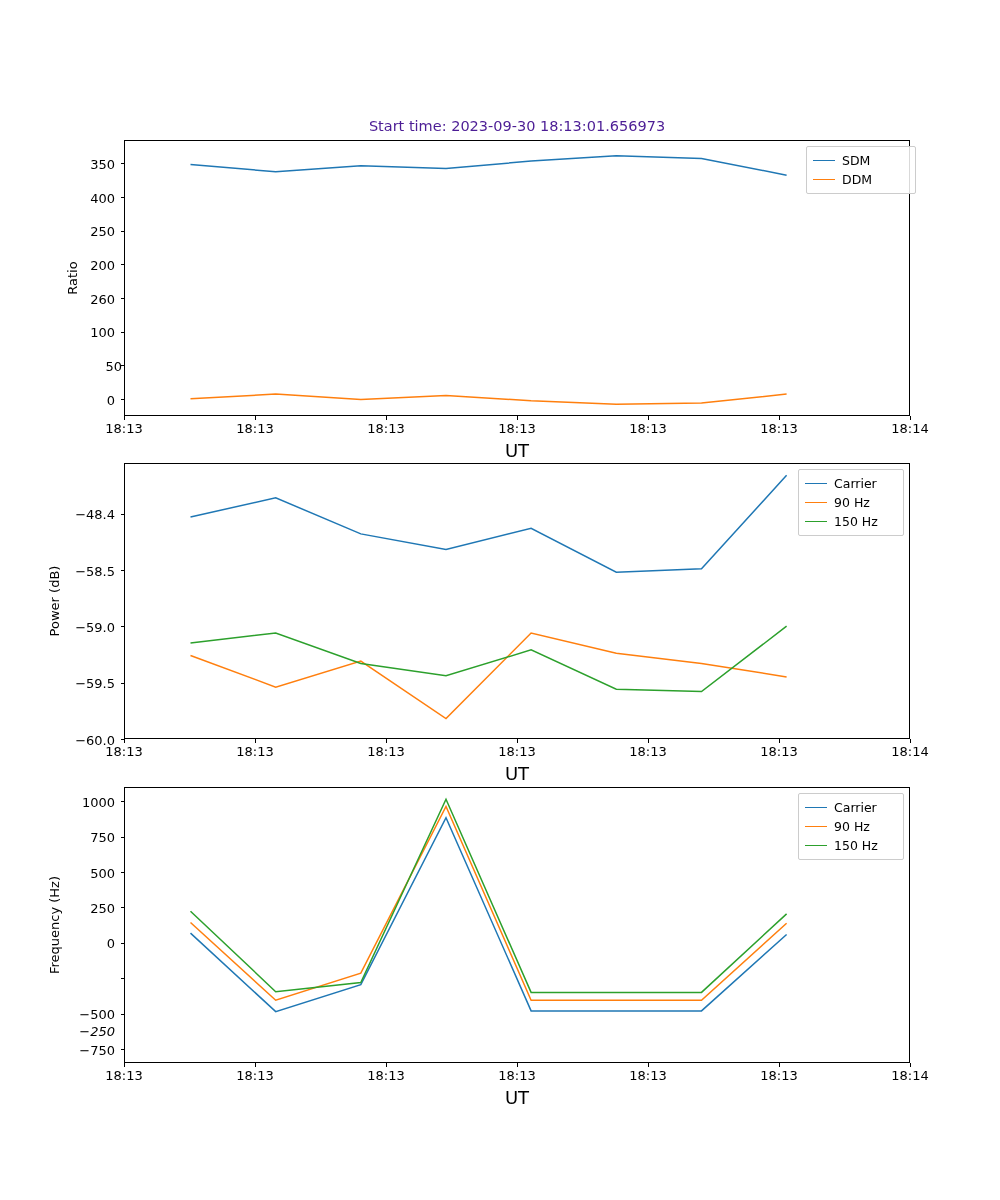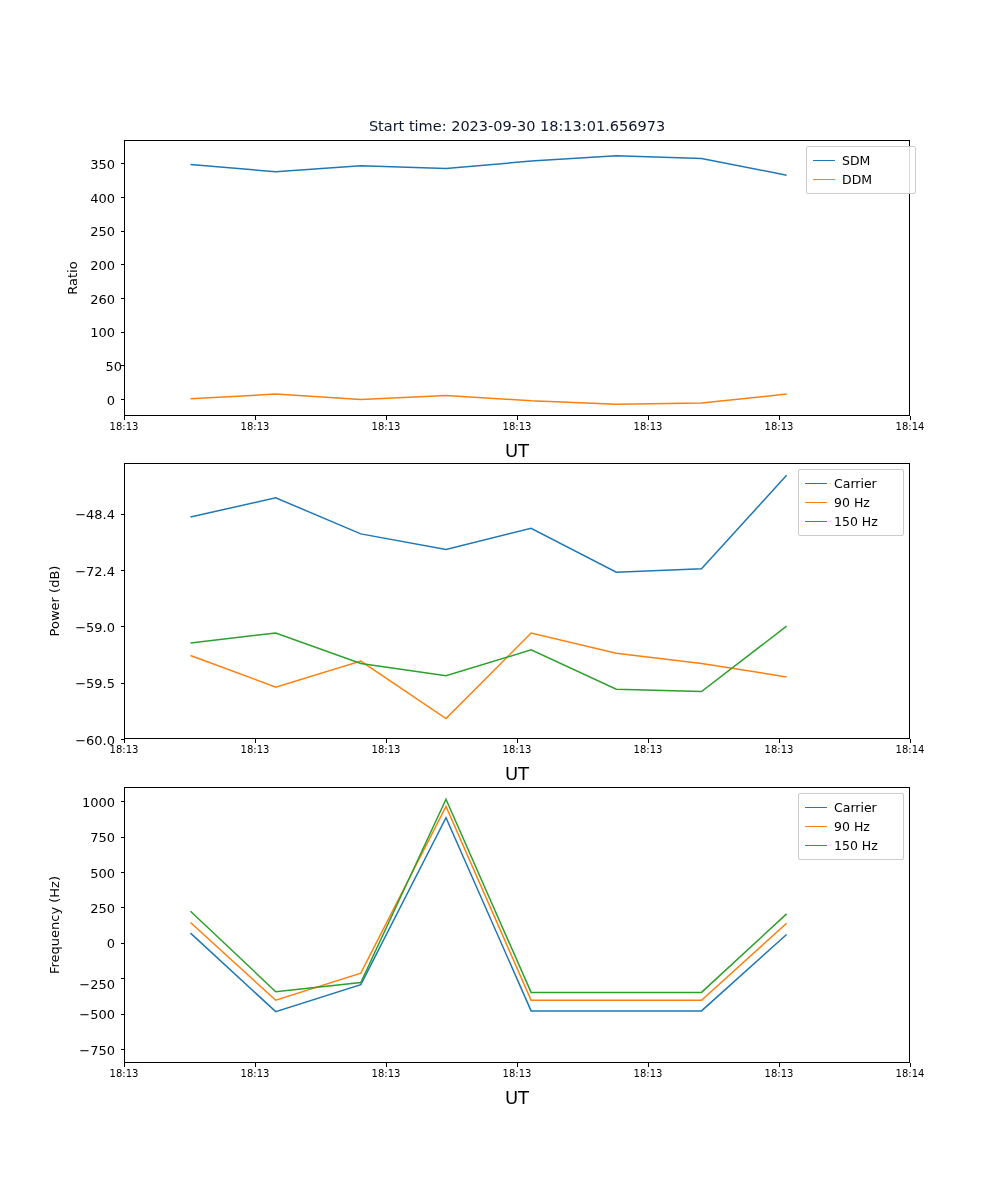--- a/index.html
+++ b/index.html
@@ -32,27 +32,27 @@
   .plot-svg {
     position: absolute;
     left: 0;
     top: 0;
   }
   
   .chart-title {
     position: absolute;
     text-align: center;
     font-size: 14.5px;
-    color: #0f172a;
+    color: #4c1d95;
     white-space: nowrap;
   }
   
   .xtick {
     position: absolute;
-    font-size: 10px;
+    font-size: 13px;
     text-align: center;
     transform: translateX(-50%);
     white-space: nowrap;
     color: #000000;
   }
   .ytick {
     position: absolute;
     font-size: 13px;
     text-align: right;
     transform: translateY(-50%);
@@ -209,21 +209,21 @@
     <div class="xtick" style="left:779px; top:744px;">18:13</div>
     <div class="xtick" style="left:910px; top:744px;">18:14</div>
 
     <div class="tickmark-y" style="left:120.5px; top:739.0px;"></div>
     <div class="ytick" style="left:60px; top:739.5px; width:55px;">−60.0</div>
     <div class="tickmark-y" style="left:120.5px; top:682.7px;"></div>
     <div class="ytick" style="left:60px; top:683.2px; width:55px;">−59.5</div>
     <div class="tickmark-y" style="left:120.5px; top:626.4px;"></div>
     <div class="ytick" style="left:60px; top:626.9px; width:55px;">−59.0</div>
     <div class="tickmark-y" style="left:120.5px; top:570.0px;"></div>
-    <div class="ytick" style="left:60px; top:570.5px; width:55px;">−72.4</div>
+    <div class="ytick" style="left:60px; top:570.5px; width:55px;">−58.5</div>
     <div class="tickmark-y" style="left:120.5px; top:513.7px;"></div>
     <div class="ytick" style="left:60px; top:514.2px; width:55px;">−48.4</div>
 
     <div class="xlabel" style="left:517px; top:763px;">UT</div>
     <div class="ylabel" style="left:47px; top:601px;">Power (dB)</div>
 
     <div class="legend" style="left:798px; top:469px; width:106px;">
       <div class="legend-row">
         <span class="legend-swatch" style="border-top-color:#1f77b4;"></span>
         <span class="legend-label">Carrier</span>
@@ -265,21 +265,21 @@
     <div class="xtick" style="left:517px; top:1068px;">18:13</div>
     <div class="xtick" style="left:648px; top:1068px;">18:13</div>
     <div class="xtick" style="left:779px; top:1068px;">18:13</div>
     <div class="xtick" style="left:910px; top:1068px;">18:14</div>
 
     <div class="tickmark-y" style="left:120.5px; top:1049.0px;"></div>
     <div class="ytick" style="left:63px; top:1049.5px; width:52px;">−750</div>
     <div class="tickmark-y" style="left:120.5px; top:1013.6px;"></div>
     <div class="ytick" style="left:63px; top:1014.1px; width:52px;">−500</div>
     <div class="tickmark-y" style="left:120.5px; top:978.2px;"></div>
-    <div class="ytick" style="left:63px; top:984px; width:52px;">−250</div>
+    <div class="ytick" style="left:63px; top:1031px; width:52px;font-style:italic;">−250</div>
     <div class="tickmark-y" style="left:120.5px; top:942.8px;"></div>
     <div class="ytick" style="left:63px; top:943.3px; width:52px;">0</div>
     <div class="tickmark-y" style="left:120.5px; top:907.4px;"></div>
     <div class="ytick" style="left:63px; top:907.9px; width:52px;">250</div>
     <div class="tickmark-y" style="left:120.5px; top:872.0px;"></div>
     <div class="ytick" style="left:63px; top:872.5px; width:52px;">500</div>
     <div class="tickmark-y" style="left:120.5px; top:836.6px;"></div>
     <div class="ytick" style="left:63px; top:837.1px; width:52px;">750</div>
     <div class="tickmark-y" style="left:120.5px; top:801.2px;"></div>
     <div class="ytick" style="left:63px; top:801.7px; width:52px;">1000</div>

